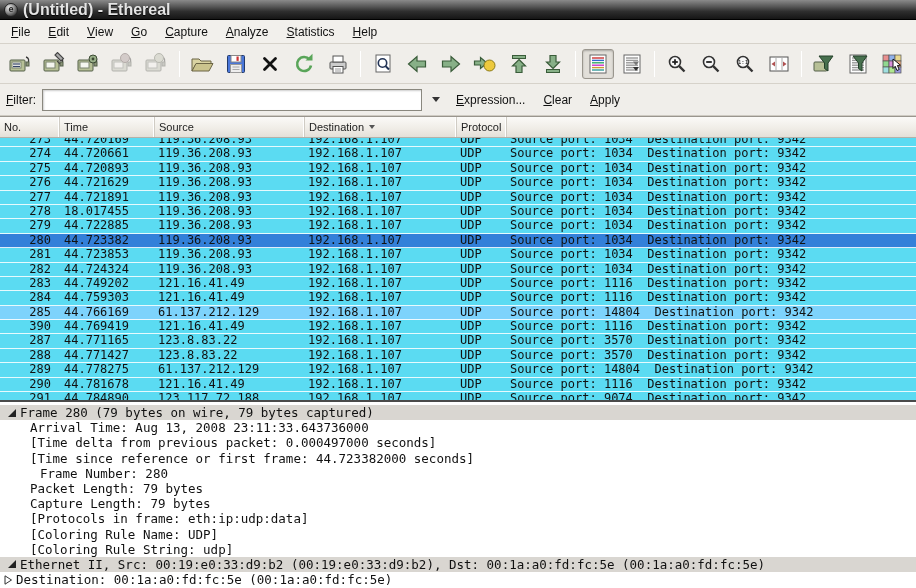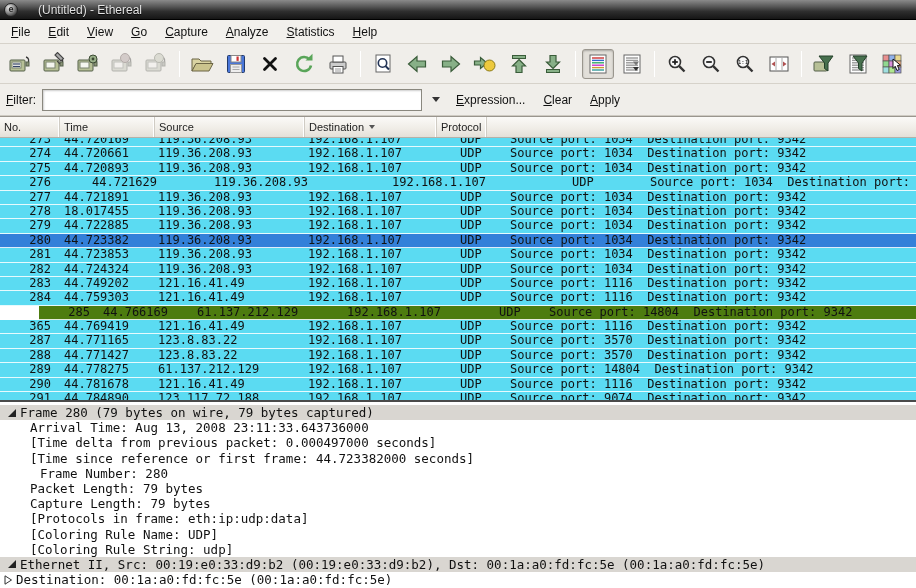--- a/index.html
+++ b/index.html
@@ -13,21 +13,21 @@
     height:20px;display:flex;align-items:center;gap:5px;padding:0 4px;
     background:linear-gradient(#8a8a8a,#565656 35%,#2e2e2e 60%,#151515);
     border-bottom:1px solid #000;
   }
   .app-icon{
     width:14px;height:14px;border-radius:50%;
     background:radial-gradient(circle at 35% 30%,#e8e8e8,#9a9a9a 40%,#3a3a3a 80%);
     border:1px solid #222;display:flex;align-items:center;justify-content:center;
     font-size:9px;font-weight:bold;color:#222;line-height:1;
   }
-  .title-text{font-size:12px;font-weight:normal;color:#e4e4e4;text-shadow:0 1px 1px #000;margin-left:15px;}
+  .title-text{font-size:16px;font-weight:bold;color:#e4e4e4;text-shadow:0 1px 1px #000;}
   
   .menubar{
     height:24px;display:flex;align-items:stretch;padding:0 2px;
     background:#f2f0ec;border-bottom:1px solid #d6d2ca;
   }
   .menu-item{
     display:flex;align-items:center;padding:0 9px;font-size:12px;color:#111;cursor:default;
   }
   .menu-item u{text-decoration:underline;}
   
@@ -347,43 +347,43 @@
     <div class="list-header" id="list-header">
         <div class="hcell" style="width: 60px;">
           <span>No.</span>
         </div>
         <div class="hcell" style="width: 95px;">
           <span>Time</span>
         </div>
         <div class="hcell" style="width: 150px;">
           <span>Source</span>
         </div>
-        <div class="hcell" style="width: 132px;">
+        <div class="hcell" style="width: 152px;">
           <span>Destination</span>
           <span class="sort-indicator"></span>
         </div>
         <div class="hcell" style="width: 50px;">
           <span>Protocol</span>
         </div>
       </div>
     <div class="list-body" id="list-body">
         <div class="prow clipped-top" style="background: rgb(91, 219, 242);"><div class="pcell c-no">273</div><div class="pcell c-time">44.720169</div><div class="pcell c-src">119.36.208.93</div><div class="pcell c-dst">192.168.1.107</div><div class="pcell c-proto">UDP</div><div class="pcell c-info">Source port: 1034  Destination port: 9342</div></div>
         <div class="prow" style="background: rgb(91, 219, 242);"><div class="pcell c-no">274</div><div class="pcell c-time">44.720661</div><div class="pcell c-src">119.36.208.93</div><div class="pcell c-dst">192.168.1.107</div><div class="pcell c-proto">UDP</div><div class="pcell c-info">Source port: 1034  Destination port: 9342</div></div>
         <div class="prow" style="background: rgb(91, 219, 242);"><div class="pcell c-no">275</div><div class="pcell c-time">44.720893</div><div class="pcell c-src">119.36.208.93</div><div class="pcell c-dst">192.168.1.107</div><div class="pcell c-proto">UDP</div><div class="pcell c-info">Source port: 1034  Destination port: 9342</div></div>
-        <div class="prow" style="background: rgb(91, 219, 242); gap: 28px;"><div class="pcell c-no">276</div><div class="pcell c-time">44.721629</div><div class="pcell c-src">119.36.208.93</div><div class="pcell c-dst">192.168.1.107</div><div class="pcell c-proto">UDP</div><div class="pcell c-info">Source port: 1034  Destination port: 9342</div></div>
+        <div class="prow" style="background: rgb(91, 219, 242);"><div class="pcell c-no">276</div><div class="pcell c-time">44.721629</div><div class="pcell c-src">119.36.208.93</div><div class="pcell c-dst">192.168.1.107</div><div class="pcell c-proto">UDP</div><div class="pcell c-info">Source port: 1034  Destination port: 9342</div></div>
         <div class="prow" style="background: rgb(91, 219, 242);"><div class="pcell c-no">277</div><div class="pcell c-time">44.721891</div><div class="pcell c-src">119.36.208.93</div><div class="pcell c-dst">192.168.1.107</div><div class="pcell c-proto">UDP</div><div class="pcell c-info">Source port: 1034  Destination port: 9342</div></div>
         <div class="prow" style="background: rgb(91, 219, 242);"><div class="pcell c-no">278</div><div class="pcell c-time">18.017455</div><div class="pcell c-src">119.36.208.93</div><div class="pcell c-dst">192.168.1.107</div><div class="pcell c-proto">UDP</div><div class="pcell c-info">Source port: 1034  Destination port: 9342</div></div>
         <div class="prow" style="background: rgb(91, 219, 242);"><div class="pcell c-no">279</div><div class="pcell c-time">44.722885</div><div class="pcell c-src">119.36.208.93</div><div class="pcell c-dst">192.168.1.107</div><div class="pcell c-proto">UDP</div><div class="pcell c-info">Source port: 1034  Destination port: 9342</div></div>
         <div class="prow" style="background: rgb(51, 128, 217);"><div class="pcell c-no">280</div><div class="pcell c-time">44.723382</div><div class="pcell c-src">119.36.208.93</div><div class="pcell c-dst">192.168.1.107</div><div class="pcell c-proto">UDP</div><div class="pcell c-info">Source port: 1034  Destination port: 9342</div></div>
         <div class="prow" style="background: rgb(91, 219, 242);"><div class="pcell c-no">281</div><div class="pcell c-time">44.723853</div><div class="pcell c-src">119.36.208.93</div><div class="pcell c-dst">192.168.1.107</div><div class="pcell c-proto">UDP</div><div class="pcell c-info">Source port: 1034  Destination port: 9342</div></div>
         <div class="prow" style="background: rgb(91, 219, 242);"><div class="pcell c-no">282</div><div class="pcell c-time">44.724324</div><div class="pcell c-src">119.36.208.93</div><div class="pcell c-dst">192.168.1.107</div><div class="pcell c-proto">UDP</div><div class="pcell c-info">Source port: 1034  Destination port: 9342</div></div>
         <div class="prow" style="background: rgb(91, 219, 242);"><div class="pcell c-no">283</div><div class="pcell c-time">44.749202</div><div class="pcell c-src">121.16.41.49</div><div class="pcell c-dst">192.168.1.107</div><div class="pcell c-proto">UDP</div><div class="pcell c-info">Source port: 1116  Destination port: 9342</div></div>
         <div class="prow" style="background: rgb(91, 219, 242);"><div class="pcell c-no">284</div><div class="pcell c-time">44.759303</div><div class="pcell c-src">121.16.41.49</div><div class="pcell c-dst">192.168.1.107</div><div class="pcell c-proto">UDP</div><div class="pcell c-info">Source port: 1116  Destination port: 9342</div></div>
-        <div class="prow" style="background: #4d7c0f; margin-left: 39px;"><div class="pcell c-no">285</div><div class="pcell c-time">44.766169</div><div class="pcell c-src">61.137.212.129</div><div class="pcell c-dst">192.168.1.107</div><div class="pcell c-proto">UDP</div><div class="pcell c-info">Source port: 14804  Destination port: 9342</div></div>
-        <div class="prow" style="background: rgb(91, 219, 242);"><div class="pcell c-no">365</div><div class="pcell c-time">44.769419</div><div class="pcell c-src">121.16.41.49</div><div class="pcell c-dst">192.168.1.107</div><div class="pcell c-proto">UDP</div><div class="pcell c-info">Source port: 1116  Destination port: 9342</div></div>
+        <div class="prow" style="background: #7dd3fc;"><div class="pcell c-no">285</div><div class="pcell c-time">44.766169</div><div class="pcell c-src">61.137.212.129</div><div class="pcell c-dst">192.168.1.107</div><div class="pcell c-proto">UDP</div><div class="pcell c-info">Source port: 14804  Destination port: 9342</div></div>
+        <div class="prow" style="background: rgb(91, 219, 242);"><div class="pcell c-no">390</div><div class="pcell c-time">44.769419</div><div class="pcell c-src">121.16.41.49</div><div class="pcell c-dst">192.168.1.107</div><div class="pcell c-proto">UDP</div><div class="pcell c-info">Source port: 1116  Destination port: 9342</div></div>
         <div class="prow" style="background: rgb(91, 219, 242);"><div class="pcell c-no">287</div><div class="pcell c-time">44.771165</div><div class="pcell c-src">123.8.83.22</div><div class="pcell c-dst">192.168.1.107</div><div class="pcell c-proto">UDP</div><div class="pcell c-info">Source port: 3570  Destination port: 9342</div></div>
         <div class="prow" style="background: rgb(91, 219, 242);"><div class="pcell c-no">288</div><div class="pcell c-time">44.771427</div><div class="pcell c-src">123.8.83.22</div><div class="pcell c-dst">192.168.1.107</div><div class="pcell c-proto">UDP</div><div class="pcell c-info">Source port: 3570  Destination port: 9342</div></div>
         <div class="prow" style="background: rgb(91, 219, 242);"><div class="pcell c-no">289</div><div class="pcell c-time">44.778275</div><div class="pcell c-src">61.137.212.129</div><div class="pcell c-dst">192.168.1.107</div><div class="pcell c-proto">UDP</div><div class="pcell c-info">Source port: 14804  Destination port: 9342</div></div>
         <div class="prow" style="background: rgb(91, 219, 242);"><div class="pcell c-no">290</div><div class="pcell c-time">44.781678</div><div class="pcell c-src">121.16.41.49</div><div class="pcell c-dst">192.168.1.107</div><div class="pcell c-proto">UDP</div><div class="pcell c-info">Source port: 1116  Destination port: 9342</div></div>
         <div class="prow" style="background: rgb(91, 219, 242);"><div class="pcell c-no">291</div><div class="pcell c-time">44.784890</div><div class="pcell c-src">123.117.72.188</div><div class="pcell c-dst">192.168.1.107</div><div class="pcell c-proto">UDP</div><div class="pcell c-info">Source port: 9074  Destination port: 9342</div></div>
       </div>
   </div>
 
   <div class="details" id="details">
       <div class="dline" style="background: rgb(217, 214, 209); padding-left: 4px;"><span class="expander"><svg viewBox="0 0 10 10">

